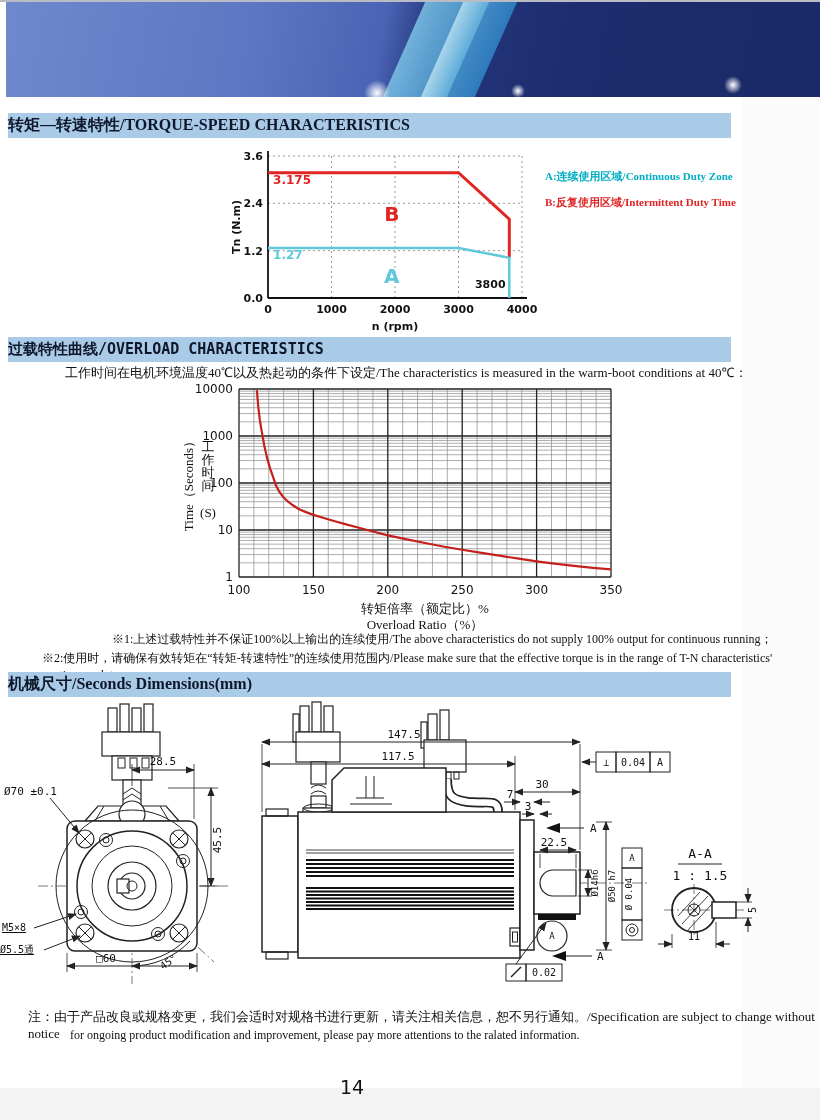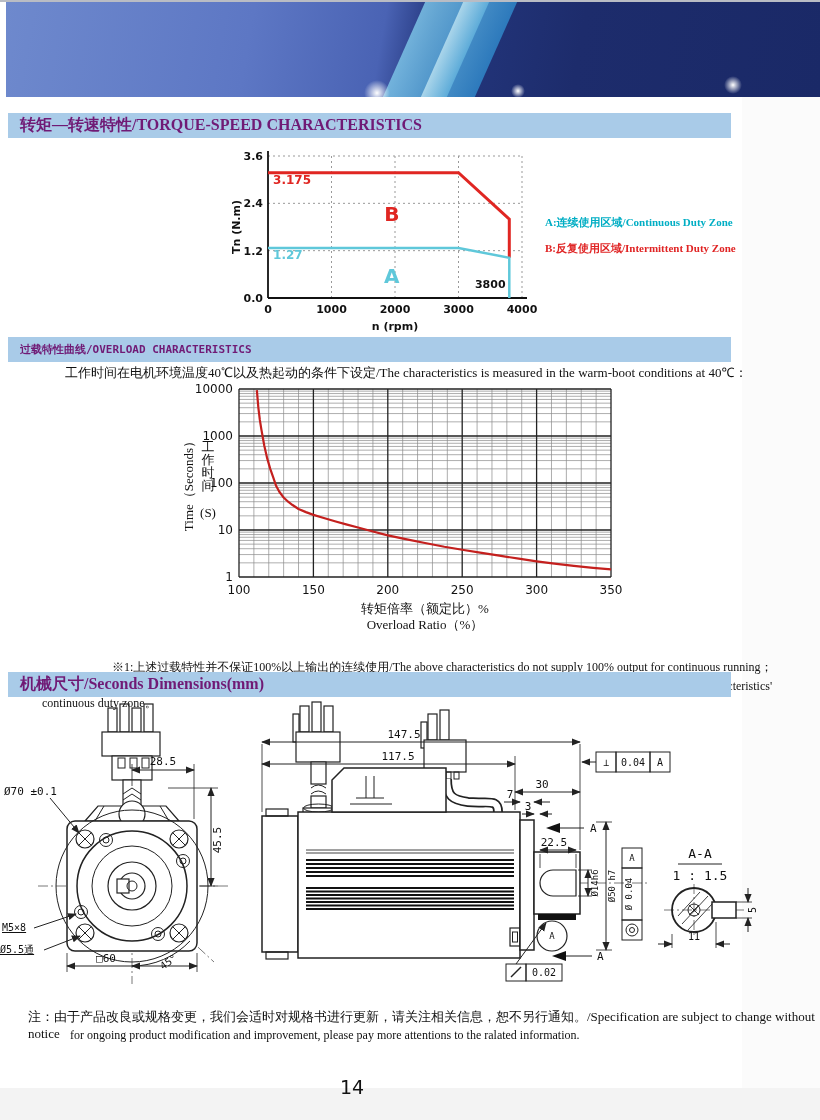--- a/index.html
+++ b/index.html
@@ -17,32 +17,32 @@
   .g1{left:358px;top:78px;width:26px;height:26px;
       background:radial-gradient(circle,#fff 0%,rgba(255,255,255,0) 70%);}
   .g2{left:718px;top:74px;width:18px;height:18px;
       background:radial-gradient(circle,#fff 0%,rgba(255,255,255,0) 70%);}
   .g3{left:505px;top:82px;width:14px;height:14px;
       background:radial-gradient(circle,#fff 0%,rgba(255,255,255,0) 70%);}
   .rightstrip{position:absolute;left:742px;top:97px;width:78px;height:991px;background:#fbfbfb;}
   .bottomstrip{position:absolute;left:0;top:1088px;width:820px;height:32px;background:#f3f3f3;}
   
   .secbar{position:absolute;left:8px;width:723px;height:25px;background:#a9cbe8;
-    display:flex;align-items:center;padding-left:12px;box-sizing:border-box;
-    font-weight:bold;font-size:16px;color:#701a75;}
+    display:flex;align-items:center;box-sizing:border-box;
+    font-weight:bold;font-size:16px;color:#0f172a;}
   .serif{font-family:"Liberation Serif",serif;}
-  .mono{font-family:"DejaVu Sans Mono",monospace;font-size:11px;}
+  .mono{font-family:"DejaVu Sans Mono",monospace;font-size:15px;}
   
   .tkb{font:bold 11px "DejaVu Sans",sans-serif;fill:#111;}
   .tk2{font:12px "DejaVu Sans",sans-serif;fill:#111;}
   .axcn{font:13px "Liberation Serif",serif;fill:#111;}
   .legend{position:absolute;left:545px;top:163px;font-family:"Liberation Serif",serif;
           font-weight:bold;font-size:11px;line-height:26px;}
   .subtitle{position:absolute;left:65px;top:363px;font-size:13px;}
-  .note{position:absolute;font-size:12px;margin-top:28px;}
+  .note{position:absolute;font-size:12px;}
   
   .o15{fill:none;stroke:#222;stroke-width:1.5;}
   .o12{fill:none;stroke:#222;stroke-width:1.2;}
   .o1{fill:none;stroke:#222;stroke-width:1;}
   .ow{fill:#fff;stroke:#222;stroke-width:1.2;}
   .ow15{fill:#fff;stroke:#222;stroke-width:1.5;}
   .dim{stroke:#222;stroke-width:1;fill:none;}
   .ext{stroke:#222;stroke-width:.8;}
   .cl{stroke:#555;stroke-width:.8;stroke-dasharray:10 3 2 3;fill:none;}
   .fin{stroke:#111;stroke-width:1.8;}
@@ -98,22 +98,22 @@
       <text x="45.08" y="37.611111111111114" fill="#e02622" font-size="12" font-weight="bold" font-family="&quot;DejaVu Sans&quot;,sans-serif" text-anchor="start">3.175</text>
       <text x="45.08" y="112.55555555555556" fill="#5fc8da" font-size="12" font-weight="bold" font-family="&quot;DejaVu Sans&quot;,sans-serif" text-anchor="start">1.27</text>
       <text x="163.825" y="75.08333333333334" fill="#e02622" font-size="20" font-weight="bold" font-family="&quot;DejaVu Sans&quot;,sans-serif" text-anchor="middle">B</text>
       <text x="163.825" y="137.01111111111112" fill="#5fc8da" font-size="20" font-weight="bold" font-family="&quot;DejaVu Sans&quot;,sans-serif" text-anchor="middle">A</text>
       <text x="262.25" y="142.13888888888889" fill="#111111" font-size="11" font-weight="bold" font-family="&quot;DejaVu Sans&quot;,sans-serif" text-anchor="middle">3800</text>
       <text x="167" y="184" text-anchor="middle" class="tkb">n (rpm)</text>
       <text x="12" y="81" text-anchor="middle" class="tkb" transform="rotate(-90 12 81)">Tn (N.m)</text>
     </svg>
 
   <div class="legend">
-    <div style="color: rgb(0, 174, 196); margin-top: 46px;">A:连续使用区域/Continuous Duty Zone</div>
-    <div style="color: rgb(224, 36, 36);">B:反复使用区域/Intermittent Duty Zone</div>
+    <div style="color: rgb(0, 174, 196);">A:连续使用区域/Continuous Duty Zone</div>
+    <div style="color: rgb(224, 36, 36);">B:反复使用区域/Intermittent Duty Time</div>
   </div>
 
   <div class="secbar mono" style="top:337px">过载特性曲线/OVERLOAD CHARACTERISTICS</div>
 
   <div class="subtitle">工作时间在电机环境温度40℃以及热起动的条件下设定/The characteristics is measured in the warm-boot conditions at 40℃：</div>
 
   <svg id="ov-svg" width="440" height="250" viewBox="0 0 440 250" style="position:absolute;left:183px;top:381px">
       <line x1="70.88" y1="8" x2="70.88" y2="196" stroke="#8a8a8a" stroke-width="0.7"></line>
       <line x1="85.76" y1="8" x2="85.76" y2="196" stroke="#8a8a8a" stroke-width="0.7"></line>
       <line x1="100.64" y1="8" x2="100.64" y2="196" stroke="#8a8a8a" stroke-width="0.7"></line>

